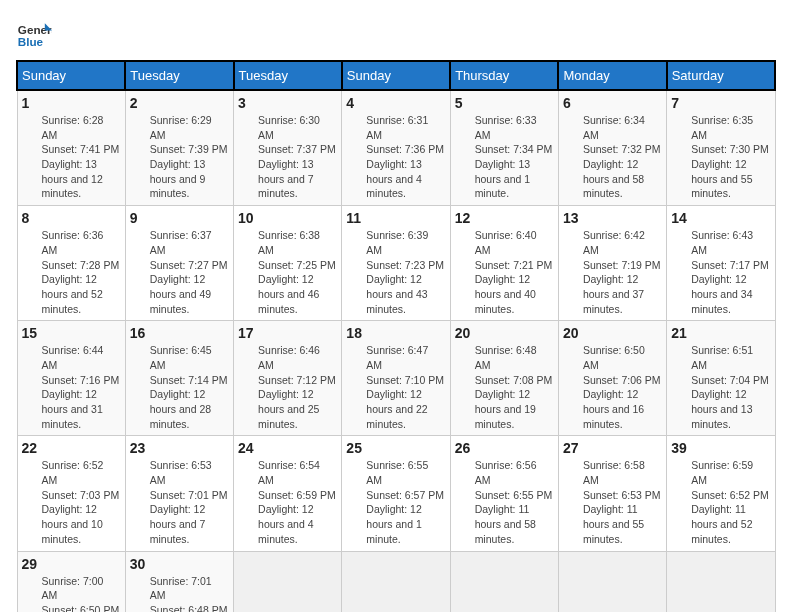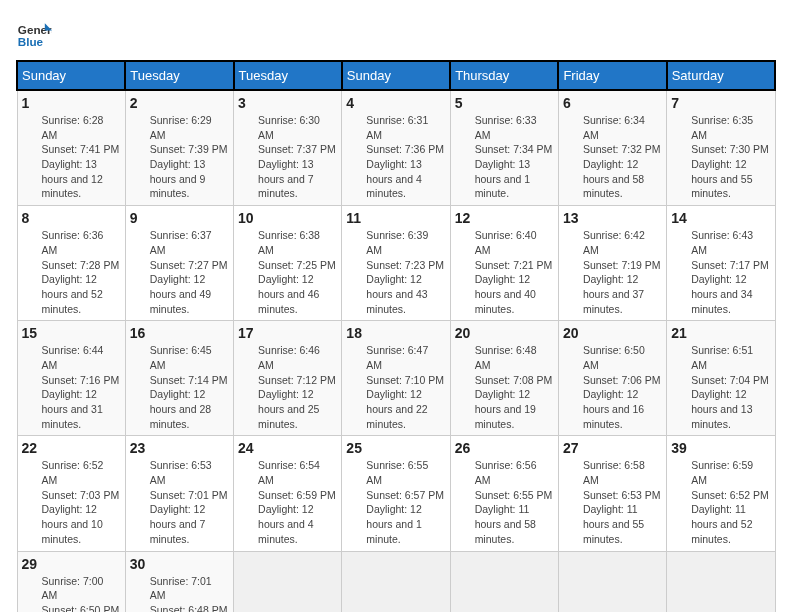--- a/index.html
+++ b/index.html
@@ -99,21 +99,21 @@
 </div>
 
 <table class="calendar">
   <thead>
     <tr>
     <th>Sunday</th>
         <th>Tuesday</th>
         <th>Tuesday</th>
         <th>Sunday</th>
         <th>Thursday</th>
-        <th>Friday</th>
+        <th>Monday</th>
         <th>Saturday</th>
       </tr>
   </thead>
   <tbody id="calendar-body">
   <tr>
         <td>
         <span class="day-num">1</span>
         <div class="day-detail">
           Sunrise: 6:28 AM<br>
           Sunset: 7:41 PM<br>

